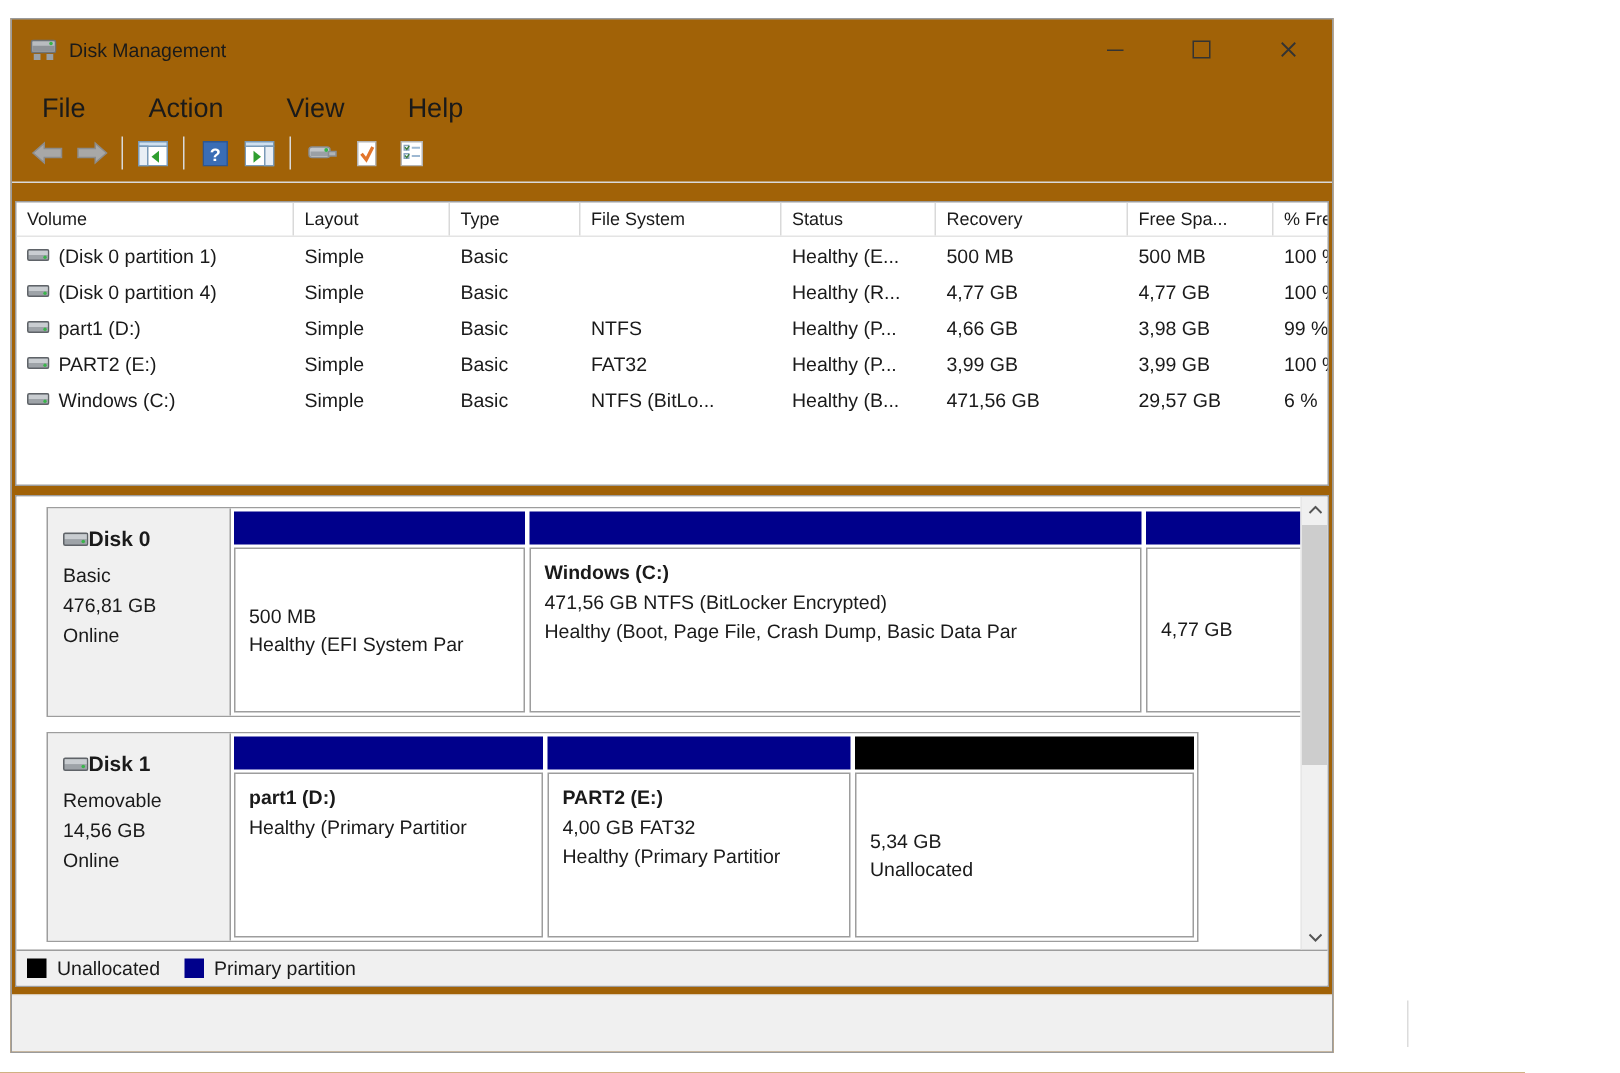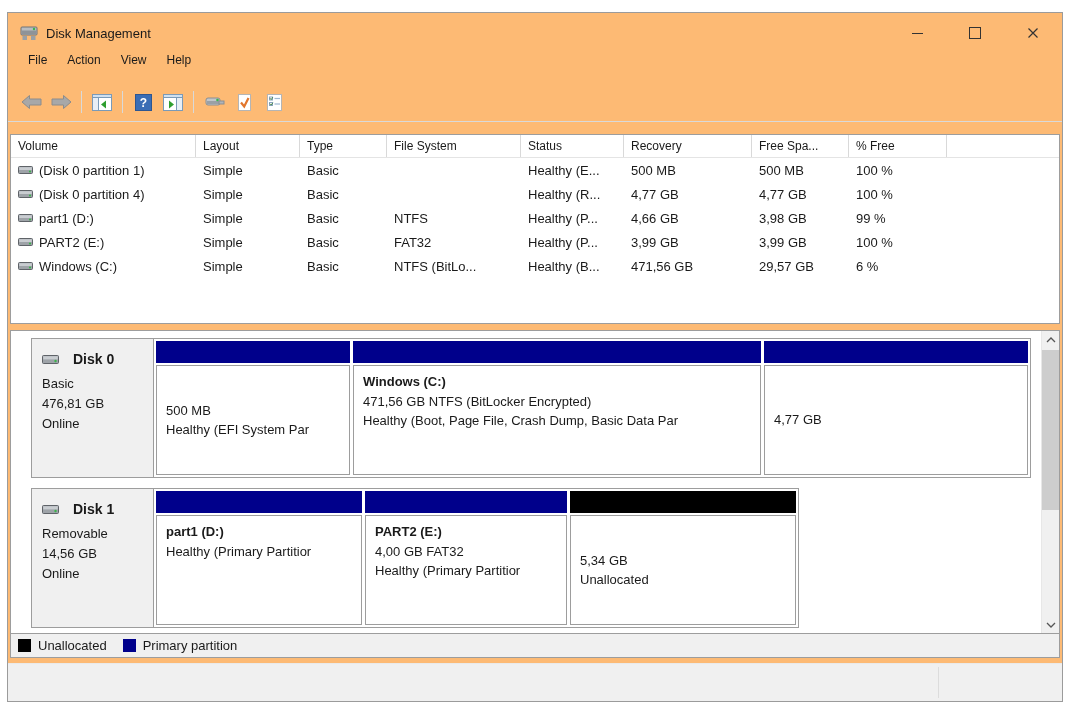--- a/index.html
+++ b/index.html
@@ -1,29 +1,29 @@
 <!DOCTYPE html>
 <html><head>
 <meta charset="utf-8">
 <style>
   html,body{margin:0;padding:0;}
   body{width:1080px;height:715px;background:#ffffff;font-family:"Liberation Sans",sans-serif;color:#1a1a1a;position:relative;overflow:hidden;}
-  .window{position:absolute;left:7px;top:12px;width:1056px;height:690px;background:#fdba74;border:1px solid #9b9b9b;box-sizing:border-box;display:flex;flex-direction:column;}
+  .window{position:absolute;left:7px;top:12px;width:882px;height:690px;background:#a16207;border:1px solid #9b9b9b;box-sizing:border-box;display:flex;flex-direction:column;}
 
   
   .titlebar{height:40px;flex:none;display:flex;align-items:center;padding-left:12px;}
   .title-icon{display:flex;align-items:center;margin-right:8px;}
   .title-text{font-size:13px;}
   .controls{margin-left:auto;display:flex;height:100%;}
   .ctrl{width:58px;height:100%;display:flex;align-items:center;justify-content:center;cursor:default;}
   .min-glyph{width:11px;height:1px;background:#333;display:block;}
   .max-glyph{width:10px;height:10px;border:1px solid #333;display:block;}
 
   
-  .menubar{height:30px;flex:none;display:flex;align-items:flex-start;padding-left:10px;font-size:12px;}
+  .menubar{height:30px;flex:none;display:flex;align-items:flex-end;padding-left:10px;font-size:18px;gap:22px;}
   .menu-item{padding:0 10px;}
 
   
   .toolbar{height:38px;flex:none;display:flex;align-items:center;padding-left:8px;border-bottom:1px solid #d9d9d9;}
   .tb-btn{width:30px;height:28px;display:flex;align-items:center;justify-content:center;}
   .tb-sep{width:1px;height:22px;background:#d9d9d9;margin:0 5px;flex:none;}
 
   
   .volume-pane{margin:12px 2px 0 2px;height:190px;flex:none;border:1px solid #9d9d9d;background:#fff;box-sizing:border-box;overflow:hidden;}
   .vol-header{display:flex;height:23px;border-bottom:1px solid #e4e4e4;font-size:12px;box-sizing:border-box;}
@@ -34,21 +34,21 @@
   .c0{width:185px;} .c1{width:104px;} .c2{width:87px;} .c3{width:134px;}
   .c4{width:103px;} .c5{width:128px;} .c6{width:97px;} .c7{width:98px;} .c8{flex:1;}
   .vol-name{display:flex;align-items:center;gap:6px;}
 
   
   .bottom-frame{margin:6px 2px 0 2px;height:328px;flex:none;border:1px solid #9d9d9d;box-sizing:border-box;display:flex;flex-direction:column;background:#fff;}
   .graphics-wrap{flex:1;display:flex;overflow:hidden;}
   .graphics{flex:1;padding:7px 0 0 20px;display:flex;flex-direction:column;gap:10px;background:#fff;overflow:hidden;}
   .disk-row{display:flex;height:140px;flex:none;border:1px solid #9d9d9d;background:#fff;width:max-content;box-sizing:border-box;}
   .disk-label{width:122px;flex:none;background:#f0f0f0;border-right:1px solid #9d9d9d;padding:10px 0 0 10px;font-size:13px;line-height:1.55;box-sizing:border-box;}
-  .disk-name{display:flex;align-items:center;gap:14px;font-weight:bold;font-size:14px;margin-bottom:3px;}
+  .disk-name{display:flex;align-items:center;gap:0;font-weight:bold;font-size:14px;margin-bottom:3px;}
   .parts{display:flex;gap:3px;padding:2px;background:#fff;}
   .part{display:flex;flex-direction:column;flex:none;box-sizing:border-box;}
   .part-band{height:22px;flex:none;}
   .part-body{flex:1;margin-top:2px;border:1px solid #9d9d9d;background:#fff;padding:6px 9px;font-size:13px;line-height:1.5;overflow:hidden;white-space:nowrap;box-sizing:border-box;}
   .part.untitled .part-body{display:flex;flex-direction:column;justify-content:center;}
   .part-title{font-weight:bold;}
   .part-title:empty{display:none;}
 
   
   .vscroll{width:17px;flex:none;background:#f0f0f0;position:relative;border-left:1px solid #e7e7e7;}

